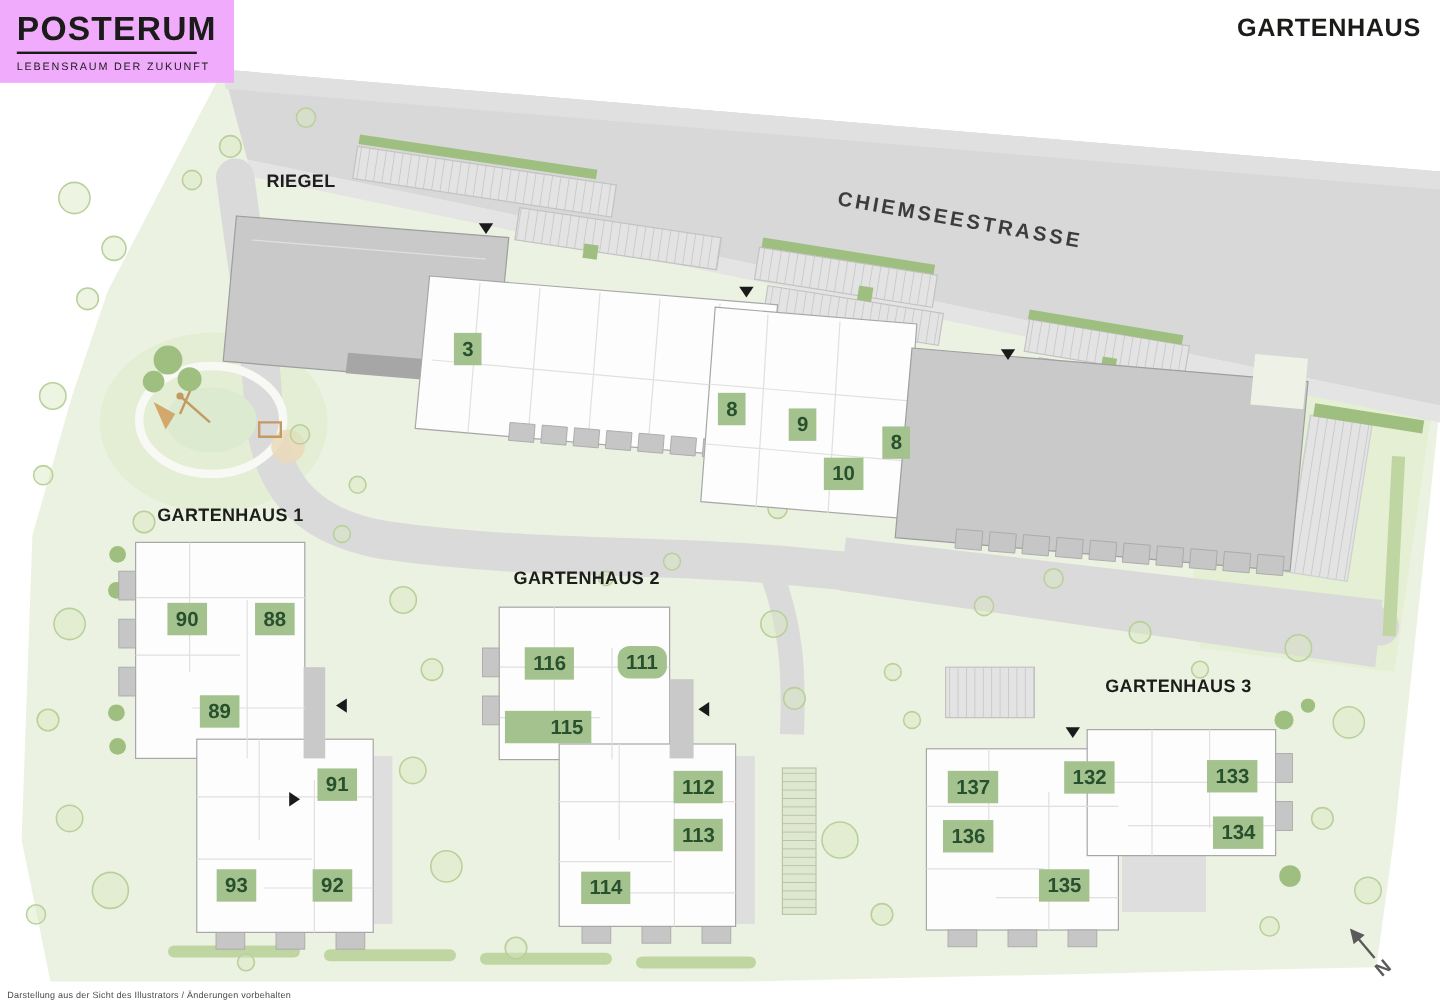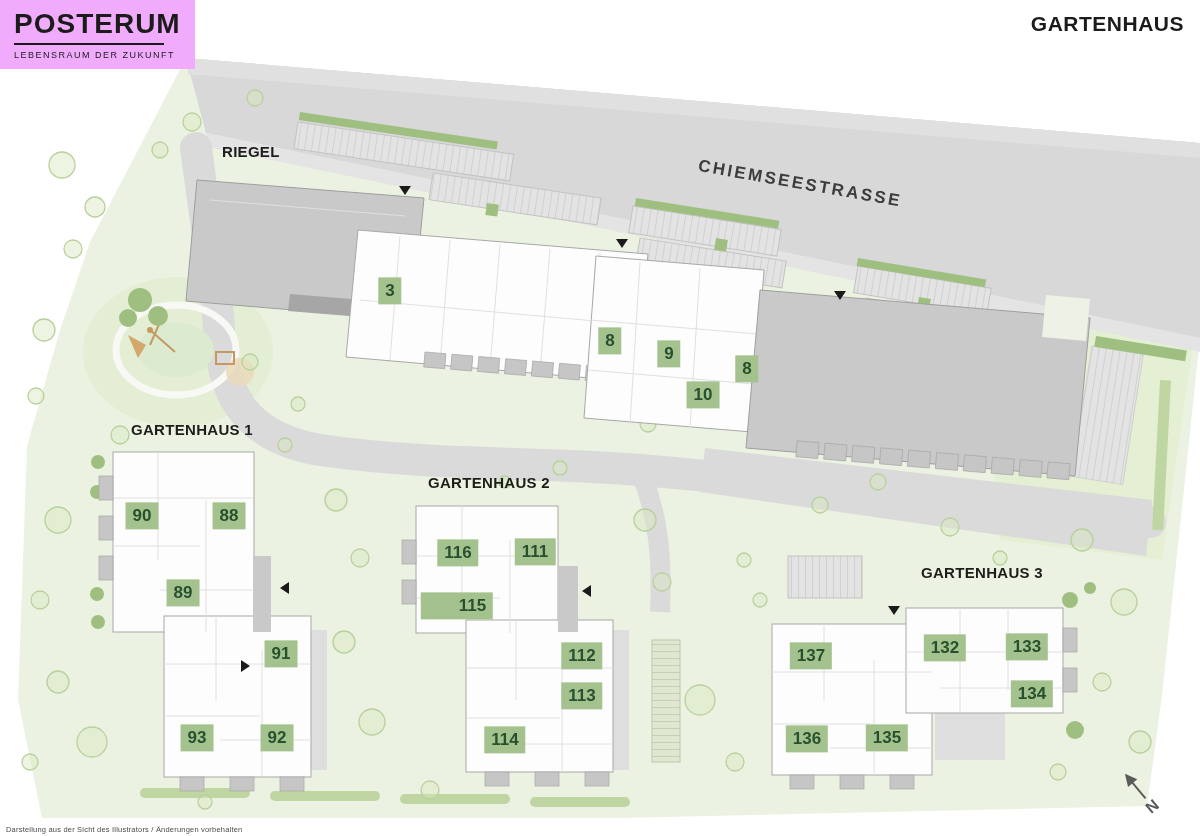--- a/index.html
+++ b/index.html
@@ -301,37 +301,37 @@
   <div class="bldg-label lbl-gh1">GARTENHAUS 1</div>
   <div class="bldg-label lbl-gh2">GARTENHAUS 2</div>
   <div class="bldg-label lbl-gh3">GARTENHAUS 3</div>
 
   <div>
       <div class="unit-badge" style="left: 390px; top: 291px;">3</div>
       <div class="unit-badge" style="left: 610px; top: 341px;">8</div>
       <div class="unit-badge" style="left: 669px; top: 354px;">9</div>
       <div class="unit-badge" style="left: 703px; top: 395px;">10</div>
       <div class="unit-badge" style="left: 747px; top: 369px;">8</div>
-      <div class="unit-badge" style="left: 142px; top: 516px;">90</div>
+      <div class="unit-badge" style="left: 156px; top: 516px;">90</div>
       <div class="unit-badge" style="left: 229px; top: 516px;">88</div>
       <div class="unit-badge" style="left: 152px; top: 593px; margin-left: 31px;">89</div>
       <div class="unit-badge" style="left: 281px; top: 654px;">91</div>
       <div class="unit-badge" style="left: 197px; top: 738px;">93</div>
       <div class="unit-badge" style="left: 277px; top: 738px;">92</div>
       <div class="unit-badge" style="left: 458px; top: 553px;">116</div>
-      <div class="unit-badge" style="left: 535px; top: 552px;">111</div>
+      <div class="unit-badge" style="left: 535px; top: 552px; border-radius: 10px;">111</div>
       <div class="unit-badge" style="left: 457px; top: 606px; padding-left: 38px;">115</div>
       <div class="unit-badge" style="left: 582px; top: 656px;">112</div>
       <div class="unit-badge" style="left: 505px; top: 740px;">114</div>
       <div class="unit-badge" style="left: 582px; top: 696px;">113</div>
       <div class="unit-badge" style="left: 811px; top: 656px;">137</div>
-      <div class="unit-badge" style="left: 945px; top: 648px;">132</div>
+      <div class="unit-badge" style="left: 908px; top: 648px;">132</div>
       <div class="unit-badge" style="left: 1027px; top: 647px;">133</div>
       <div class="unit-badge" style="left: 1032px; top: 694px;">134</div>
-      <div class="unit-badge" style="left: 807px; top: 739px;">136</div>
+      <div class="unit-badge" style="left: 807px; top: 697px;">136</div>
       <div class="unit-badge" style="left: 887px; top: 738px;">135</div>
     </div>
 
   <div class="compass">
     <svg viewBox="0 0 50 54" width="50" height="54">
       <g transform="rotate(-40 25 27)" fill="#5a5a5a" stroke="none">
         <line x1="25" y1="34" x2="25" y2="10" stroke="#5a5a5a" stroke-width="2"></line>
         <polygon points="25,2 19,14 31,14"></polygon>
         <text x="25" y="50" text-anchor="middle" font-family="Liberation Sans, sans-serif" font-size="16" font-weight="bold" fill="#5a5a5a">N</text>
       </g>

